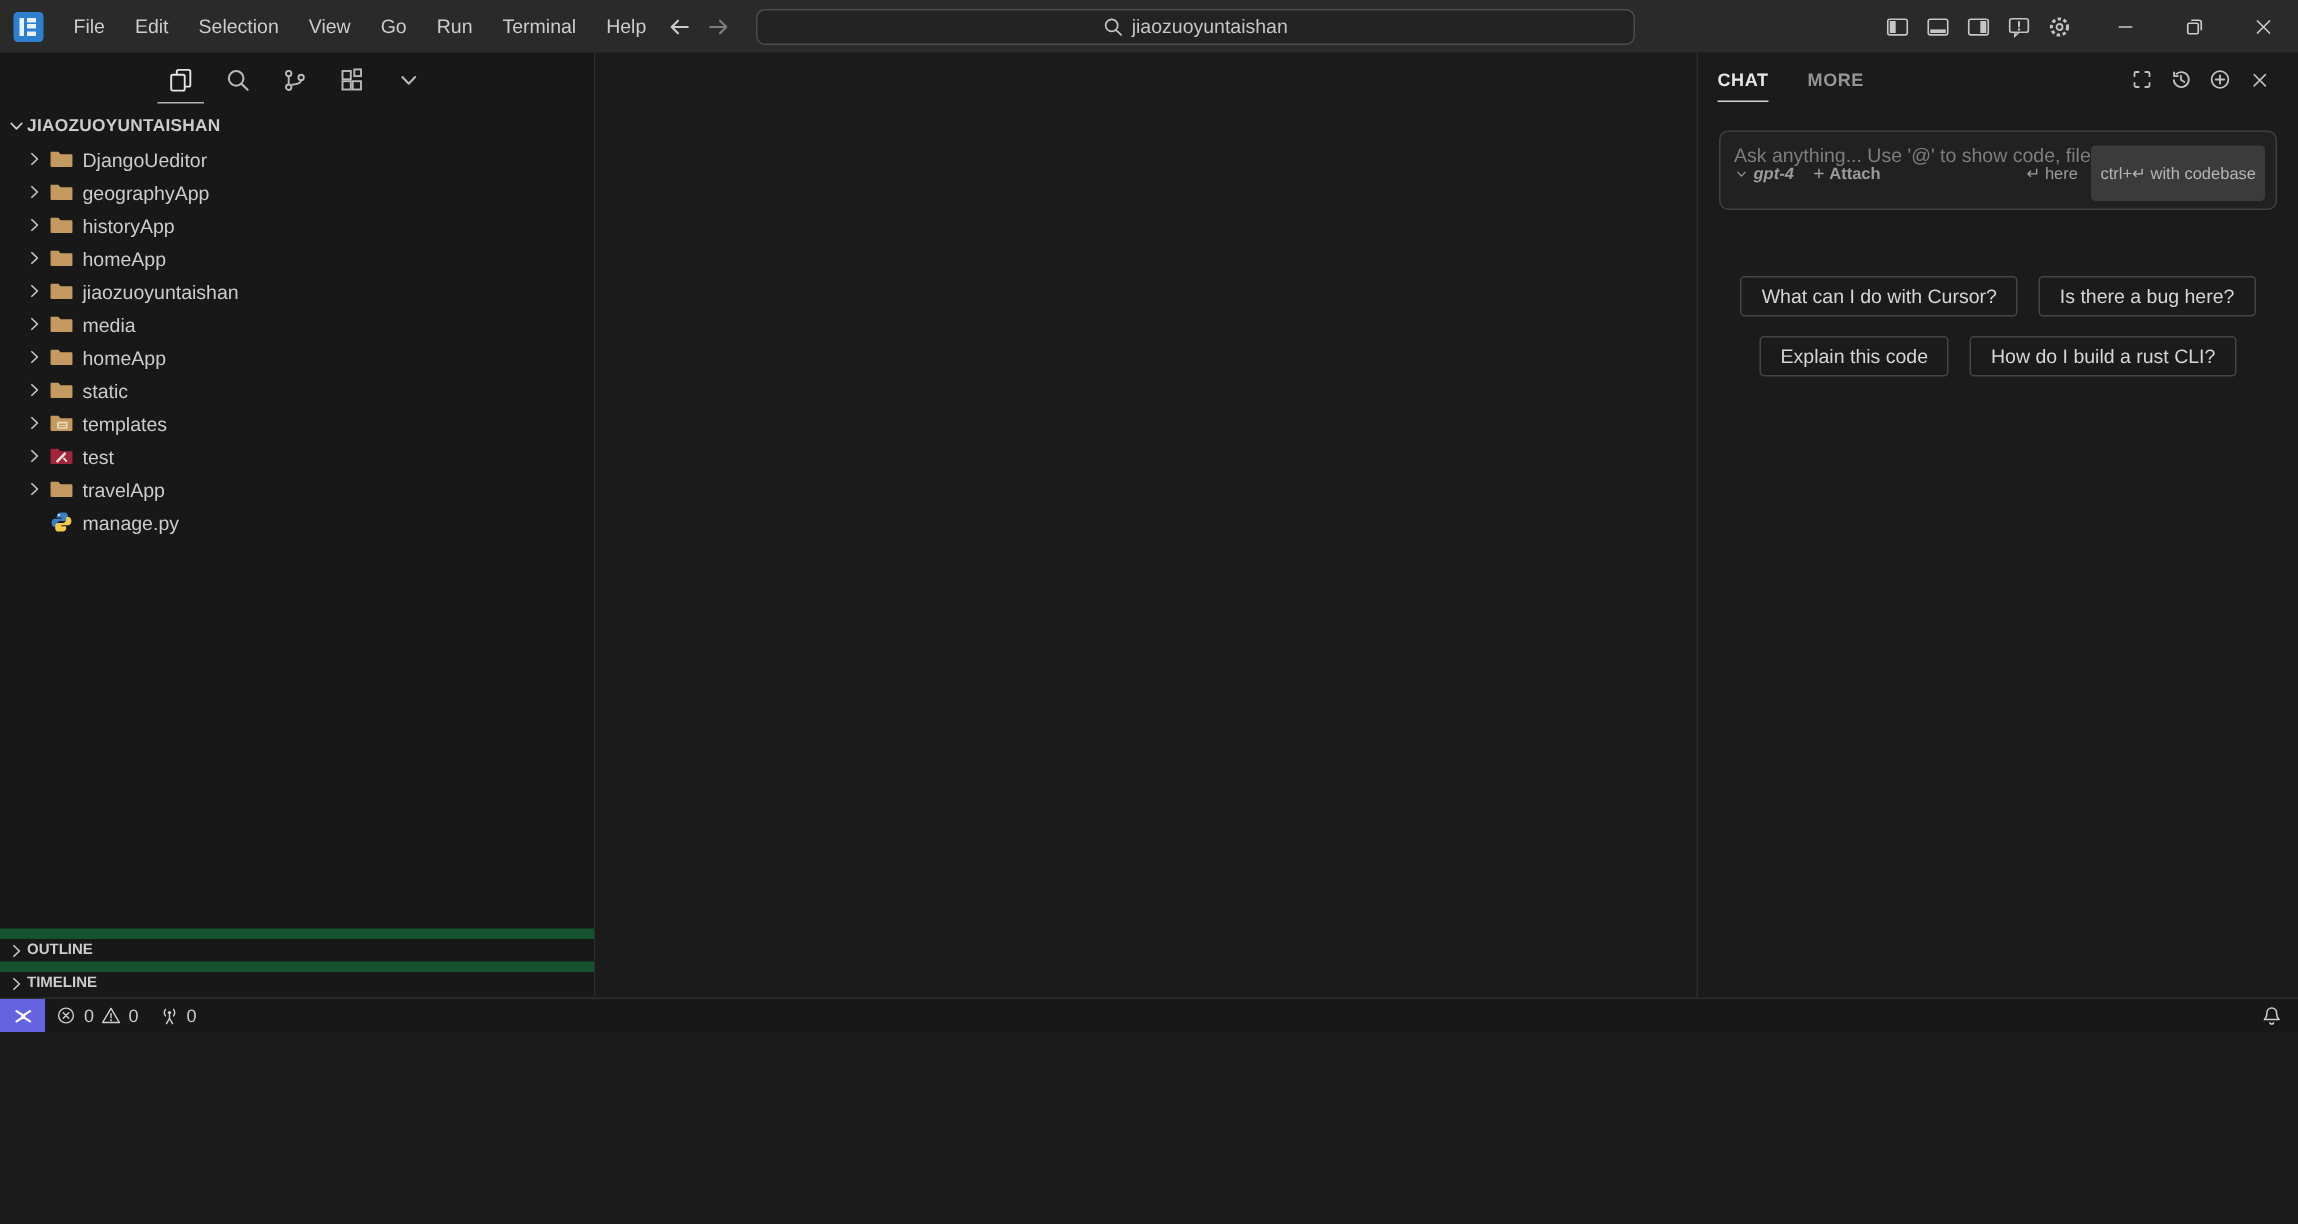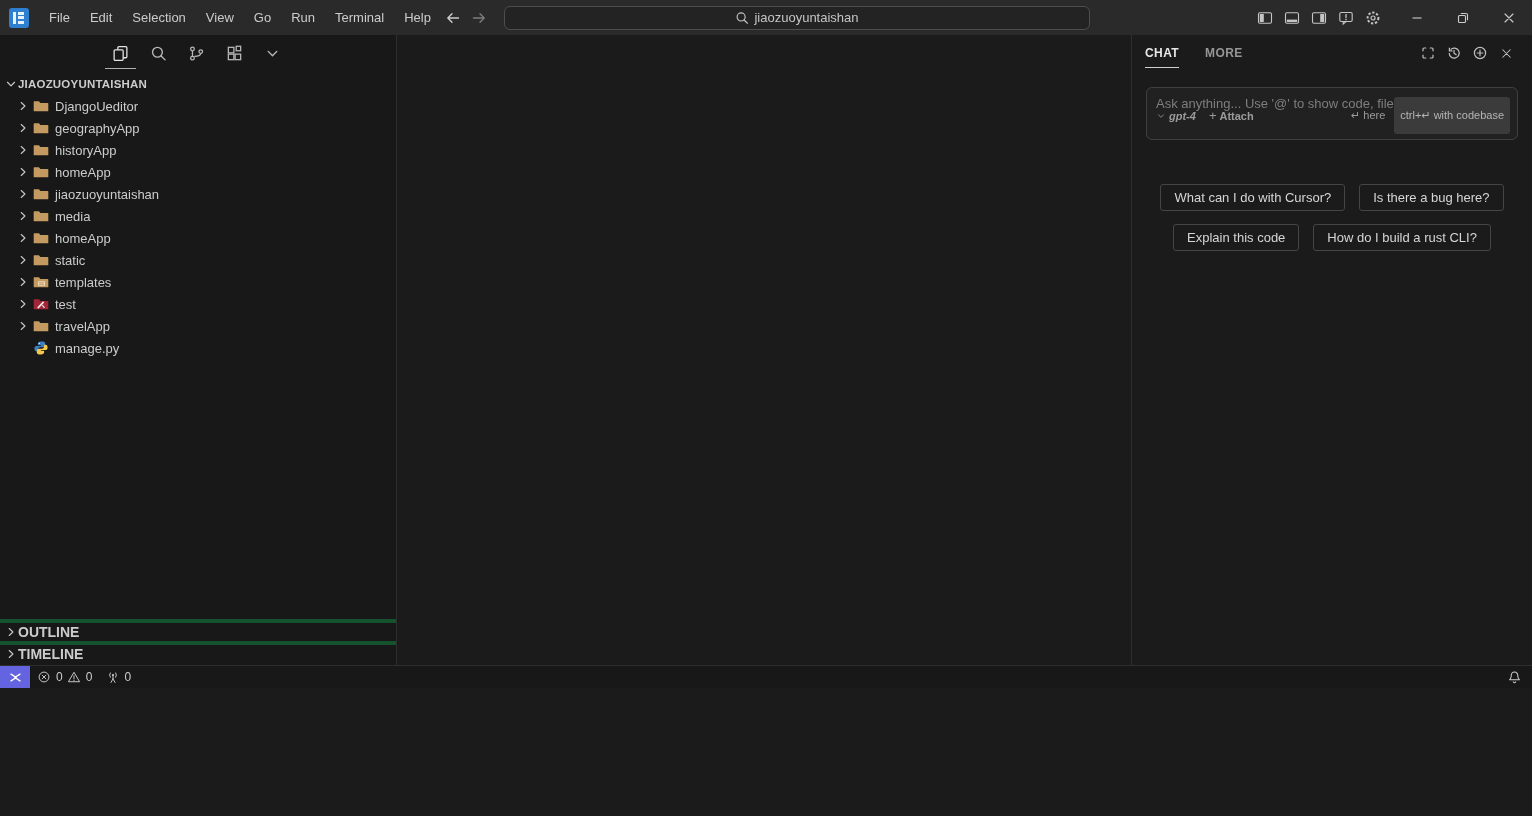--- a/index.html
+++ b/index.html
@@ -49,21 +49,21 @@
 
   .tree { flex:1; overflow:hidden; padding-top:2px; }
   .tree-row { height:22px; display:flex; align-items:center; cursor:pointer; }
   .tree-root { padding-left:4px; font-weight:700; font-size:11.5px; letter-spacing:.2px; color:#cccccc; }
   .tree-root .chev { width:14px; display:flex; }
   .tree-item { padding-left:16px; color:#cccccc; }
   .chev-slot { width:17px; display:flex; align-items:center; color:#c5c5c5; }
   .tree-ic { width:16px; height:16px; margin-right:6px; flex:0 0 16px; }
 
   .sidebar-sections { flex:0 0 46px; }
-  .section-row { height:22px; display:flex; align-items:center; padding-left:4px; font-weight:700; font-size:14px; border-top:4px solid #14532d; cursor:pointer; }
+  .section-row { height:22px; display:flex; align-items:center; padding-left:4px; font-weight:700; font-size:10px; border-top:7px solid #14532d; cursor:pointer; }
   .section-row .chev { width:14px; display:flex; color:#c5c5c5; }
 
   .editor { flex:1; background:#1b1b1b; }
 
   
   .chatpanel { flex:0 0 401px; background:#1b1b1b; border-left:1px solid #2e2e2e; display:flex; flex-direction:column; }
   .chat-header { flex:0 0 36px; display:flex; align-items:center; padding:0 13px; }
   .chat-tab { font-weight:700; font-size:12px; letter-spacing:.4px; margin-right:26px; position:relative; color:#969696; cursor:pointer; padding:10px 0; }
   .chat-tab.active { color:#e7e7e7; }
   .chat-tab.active::after { content:""; position:absolute; left:0; right:0; bottom:2px; height:1px; background:#d0d0d0; }

